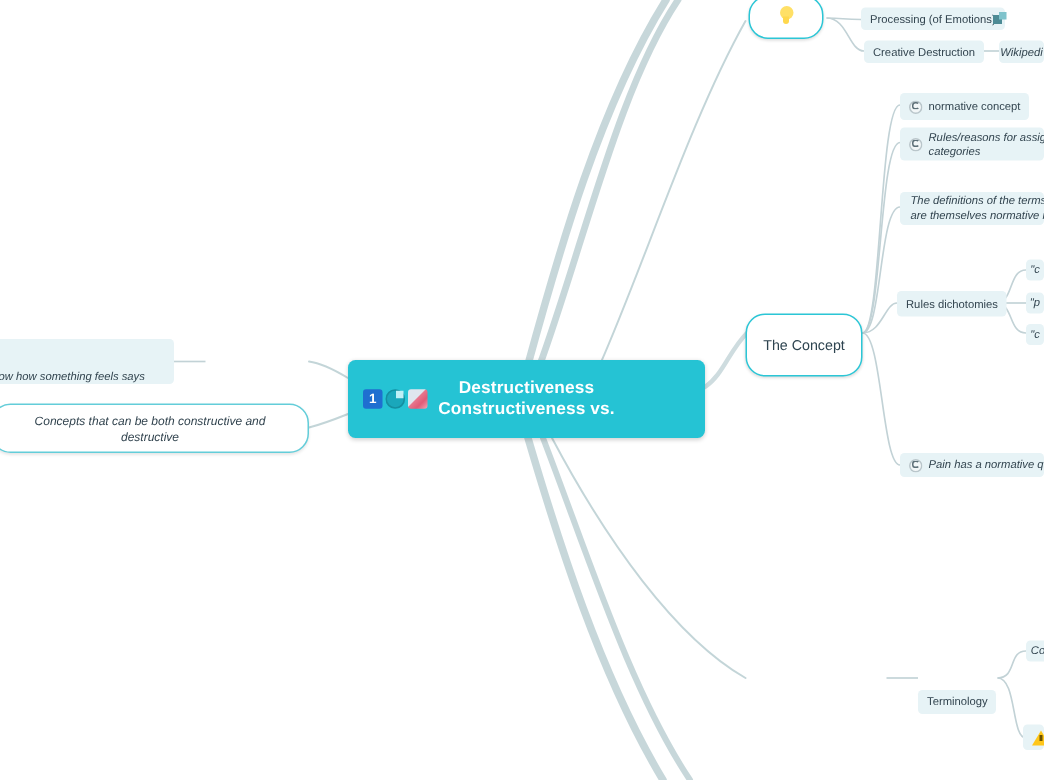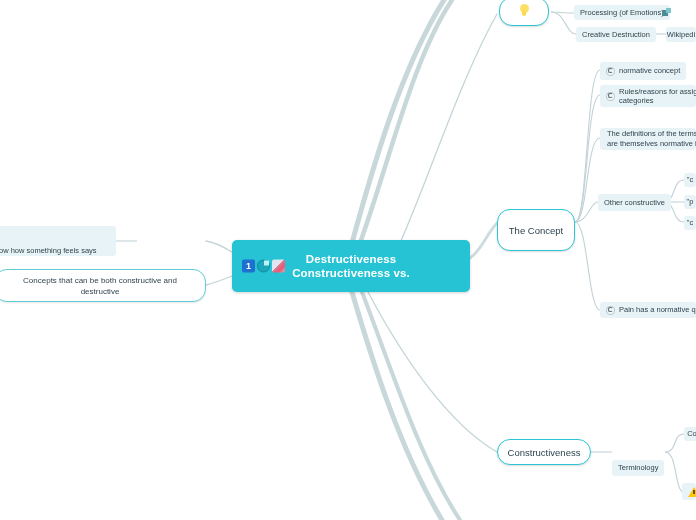--- a/index.html
+++ b/index.html
@@ -220,21 +220,21 @@
     flex: 0 0 auto;
   }
   .warn-icon::after {
     content: "";
     position: absolute;
     left: -0.7px; top: 3.5px;
     width: 1.4px; height: 4px;
     background: #6b5200;
   }
 
-  .clipped { overflow: hidden; }
+  .clipped { overflow: hidden; font-style: italic; }
 </style>
 </head>
 <body>
 
 <div id="canvas">
 
   <svg id="edges" viewBox="0 0 696 520" width="696" height="520">
 
     <g fill="none" stroke="#bdd0d4" stroke-linecap="round">
 
@@ -325,21 +325,21 @@
     <span style="white-space:pre;">Rules/reasons for assign
 categories</span>
   </div>
 
   <div class="node node-note clipped" style="left:600px; top:128px; width:96px; height:22px; align-items:center;">
     <span style="white-space:pre;">The definitions of the terms is
 are themselves normative in n</span>
   </div>
 
   <div class="node node-leaf" style="left:598px; top:194px; height:17px;">
-    <span>Other constructive</span>
+    <span>Rules dichotomies</span>
   </div>
 
   <div class="node node-leaf clipped" style="left:684px; top:173px; width:12px; height:14px;">
     <span>"c</span>
   </div>
   <div class="node node-leaf clipped" style="left:684px; top:195px; width:12px; height:14px;">
     <span>"p</span>
   </div>
   <div class="node node-leaf clipped" style="left:684px; top:216px; width:12px; height:14px;">
     <span>"c</span>
@@ -354,23 +354,20 @@
   <div class="node node-note clipped" style="left:-8px; top:226px; width:124px; height:30px; align-items:center;">
     <span style="white-space:pre-line;margin-top:40px;">ow how something feels says
 ct if it is a constructive or
 our life.</span>
   </div>
 
   <div class="node node-outline-note clipped" style="left:-6px; top:269px; width:212px; height:33px;">
     <span>Concepts that can be both constructive and destructive</span>
   </div>
 
-  <div class="node node-branch" style="left:497px; top:439px; width:94px; height:26px;">
-    <span>Constructiveness</span>
-  </div>
 
   <div class="node node-leaf" style="left:612px; top:460px; height:16px;">
     <span>Terminology</span>
   </div>
 
   <div class="node node-leaf clipped" style="left:684px; top:427px; width:16px; height:14px;">
     <span>Co</span>
   </div>
 
   <div class="node node-leaf clipped" style="left:682px; top:483px; width:14px; height:17px; justify-content:flex-start;">

